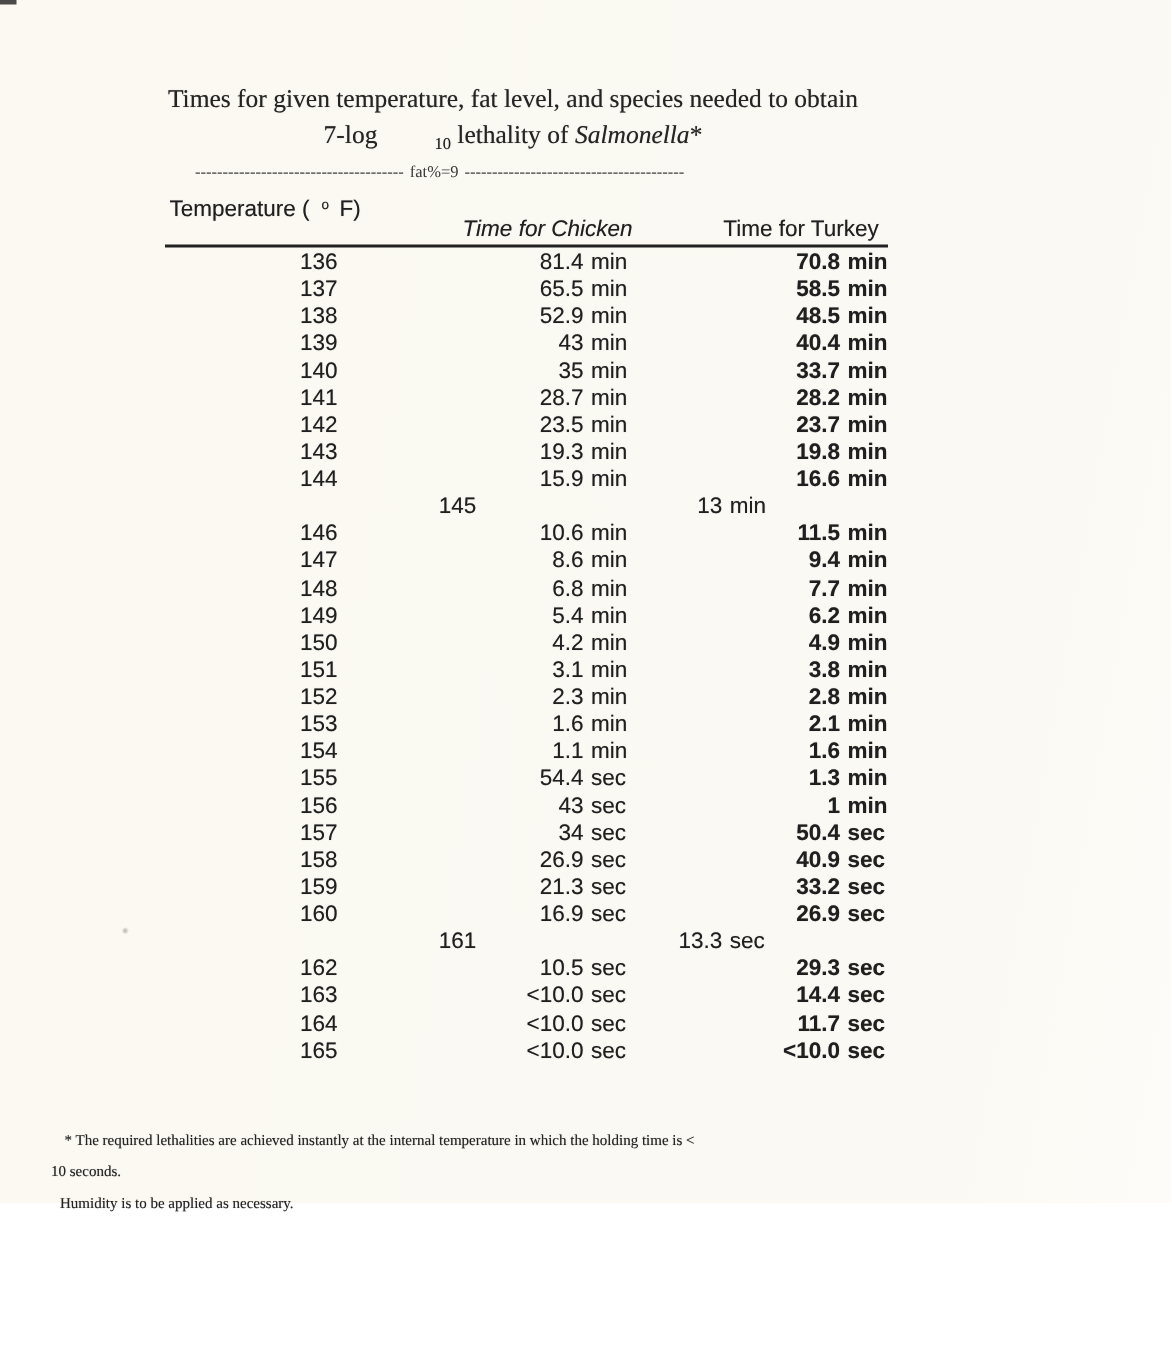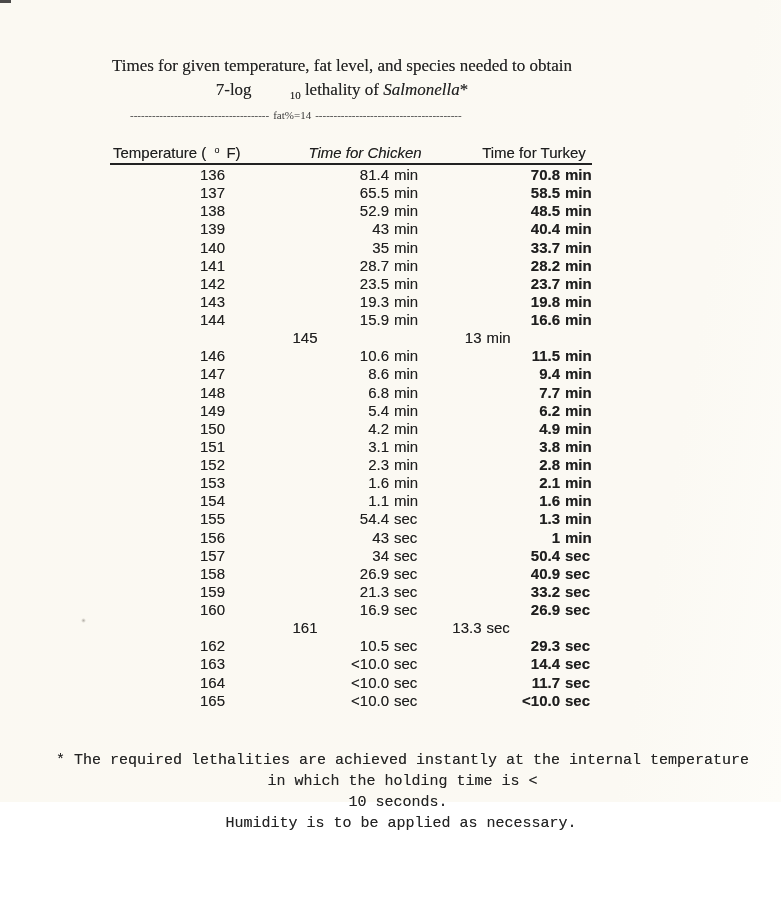--- a/index.html
+++ b/index.html
@@ -77,21 +77,21 @@
     color: #1f1f1f;
     text-shadow: 0 0 0.5px rgba(30,30,30,0.5);
   }
   .thead {
     position: relative;
     height: 20px;
     border-bottom: 2px solid #222222;
   }
   .h-temp {
     position: absolute;
-    left: 3px; bottom: 2px;
+    left: 3px; bottom: 15px;
     white-space: nowrap;
   }
   .h-temp .deg {
     font-size: 9px;
     margin: 0 7px 0 8px;
     vertical-align: 5px;
   }
   .h-chicken {
     position: absolute;
     left: 255px; bottom: 2px;
@@ -131,43 +131,42 @@
     width: 153px;
     text-align: right;
   }
   .unit { margin-left: 5px; }
 
   
   .footnote {
     position: absolute;
     left: 34px; top: 750px;
     width: 728px;
-    font-family: Liberation Mono, monospace;
-    font-size: 15px;
+    font-family: Liberation Serif, serif;
+    font-size: 10px;
     line-height: 21px;
     color: #242424;
     text-shadow: 0 0 0.6px rgba(40,40,40,0.5);
-    text-align: center;
   }
   .fn1 { padding-left: 9px; }
   .fn3 { padding-left: 6px; }
 </style>
 </head>
 <body>
 
 <div class="page">
 
   <div class="corner-artifact"></div>
 
   <div class="title">
     <div>Times for given temperature, fat level, and species needed to obtain</div>
     <div><span>7-log</span><sub>10</sub><span> lethality of </span><i>Salmonella</i><span>*</span></div>
   </div>
 
-  <div class="fat-line"><span class="dashes">--------------------------------------</span><span class="fat-label">fat%=14</span><span class="dashes">----------------------------------------</span></div>
+  <div class="fat-line"><span class="dashes">--------------------------------------</span><span class="fat-label">fat%=9</span><span class="dashes">----------------------------------------</span></div>
 
   <div class="table">
     <div class="thead">
       <span class="h-temp"><span>Temperature (</span><sup class="deg">o</sup><span>F)</span></span>
       <span class="h-chicken">Time for Chicken</span>
       <span class="h-turkey">Time for Turkey</span>
     </div>
     <div class="tbody" id="table-body">
   <div class="row">
     <span class="c-temp">136</span>

